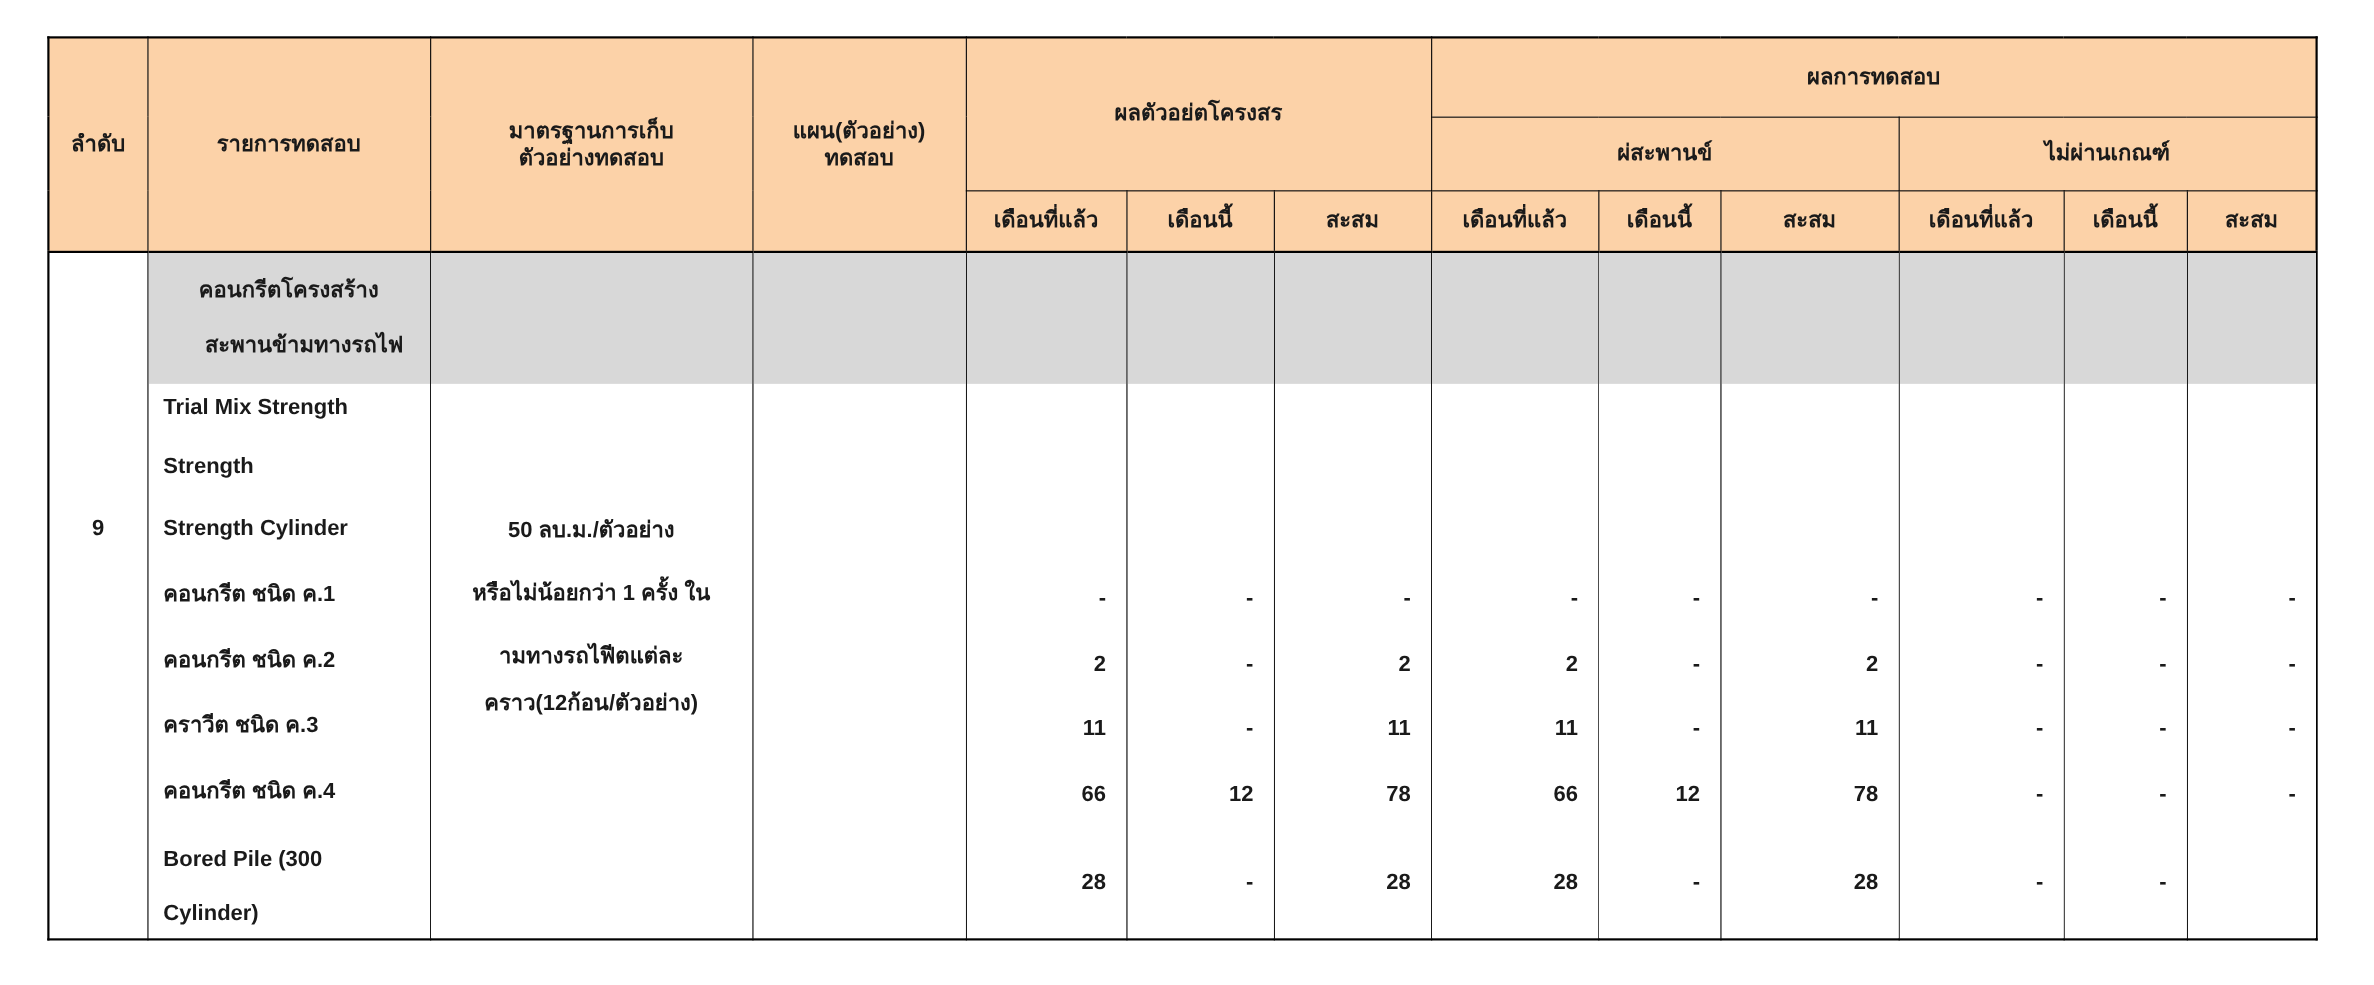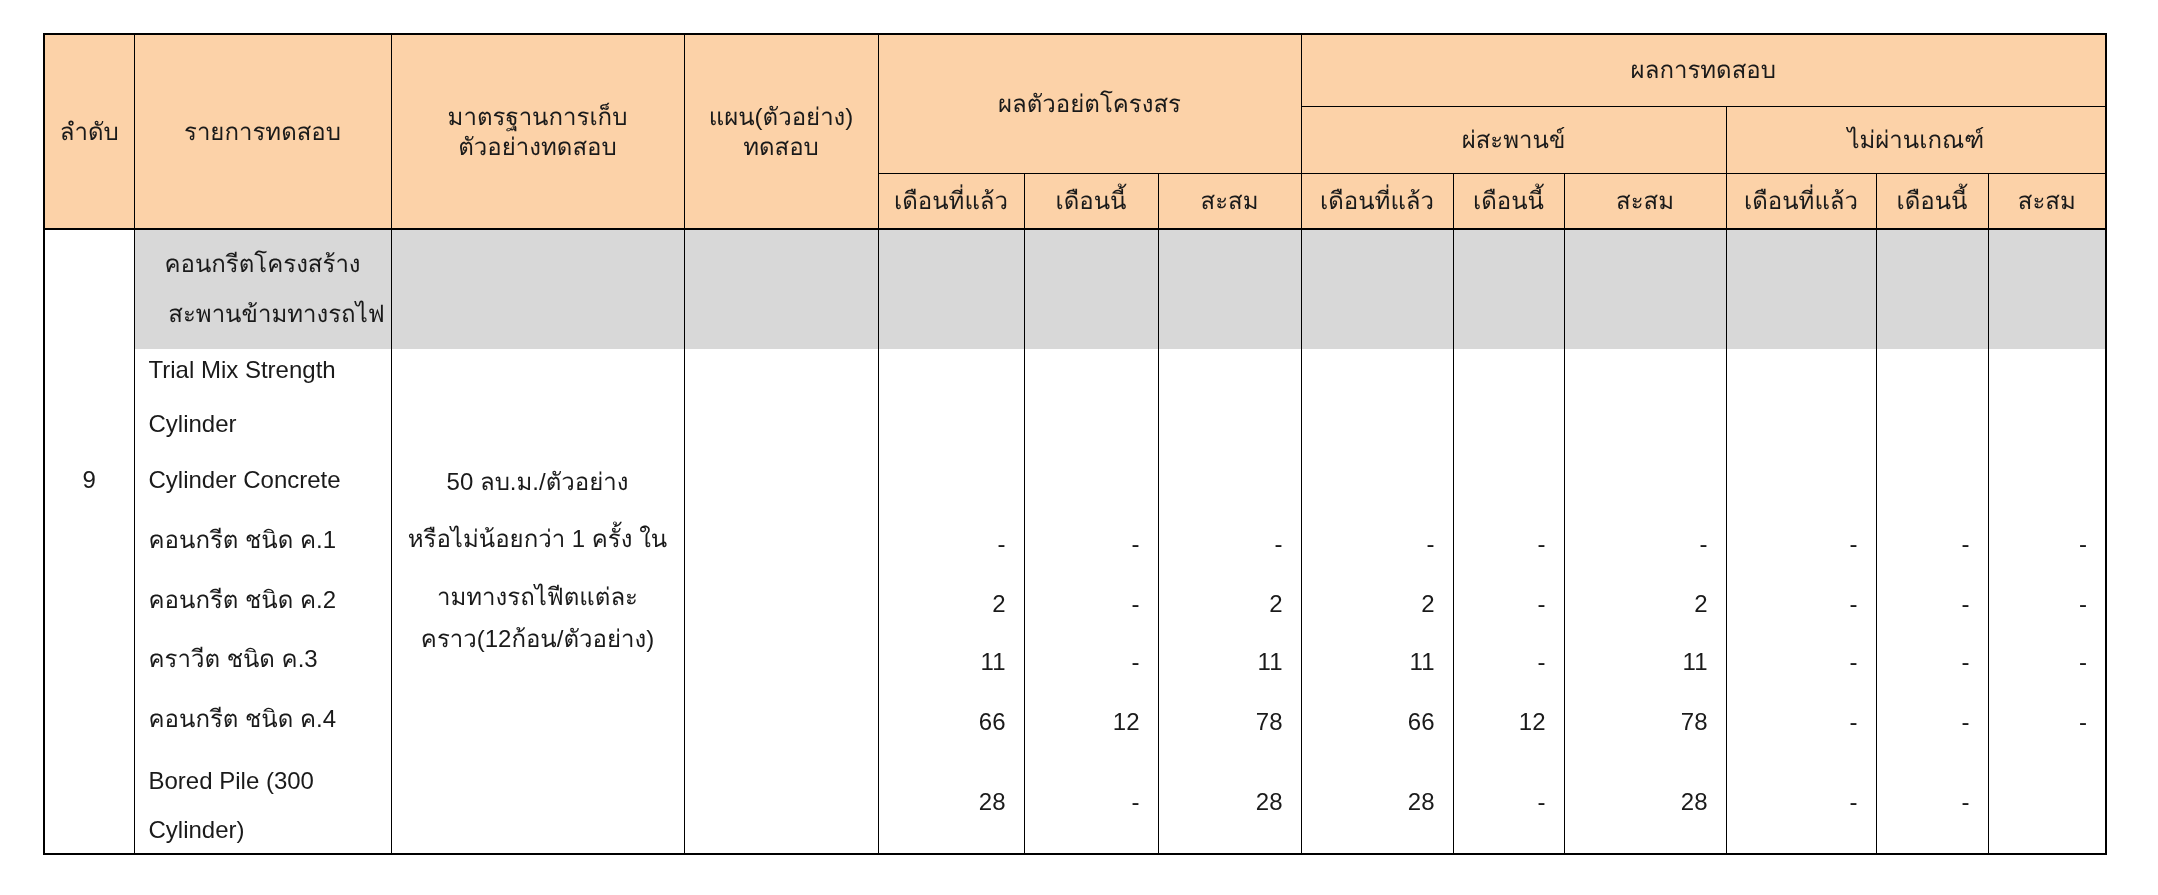--- a/index.html
+++ b/index.html
@@ -11,21 +11,21 @@
   *{box-sizing:border-box;margin:0;padding:0;}
   html,body{width:2158px;height:895px;background:#ffffff;overflow:hidden;
     font-family:"Liberation Sans","DejaVu Sans",sans-serif;color:var(--text-color);}
   table.report{
     position:absolute;left:43px;top:33px;width:2062px;
     border-collapse:collapse;table-layout:fixed;
     border:2px solid var(--border-color);
   }
   table.report th, table.report td{
     border:1px solid var(--border-color);
-    font-weight:400;font-size:24px;line-height:1.25;
+    font-weight:700;font-size:20px;line-height:1.25;
     text-align:center;vertical-align:middle;padding:0;
   }
   thead th{background:var(--header-fill);}
   .two-line{line-height:50px;}
   tr.r-a{height:72px;} tr.r-b{height:67px;} tr.r-c{height:56px;}
   tr.body-row{height:625px;}
   tr.body-row td{
     border-top:2px solid var(--border-color);
     position:relative;vertical-align:top;
     background:linear-gradient(to bottom, var(--band-fill) 0px, var(--band-fill) 119px, #ffffff 119px);
@@ -99,22 +99,22 @@
   </thead>
   <tbody>
     <tr class="body-row">
       <td class="c-no">
         <div class="line ctr ord">9</div>
       </td>
       <td>
         <div class="line ctr g0">คอนกรีตโครงสร้าง</div>
         <div class="line ctr g1">สะพานข้ามทางรถไฟ</div>
         <div class="line lft i0">Trial Mix Strength</div>
-        <div class="line lft i1">Cylinder</div>
-        <div class="line lft i2">Cylinder Concrete</div>
+        <div class="line lft i1">Strength</div>
+        <div class="line lft i2">Strength Cylinder</div>
         <div class="line lft i3">คอนกรีต ชนิด ค.1</div>
         <div class="line lft i4">คอนกรีต ชนิด ค.2</div>
         <div class="line lft i5">คราวีต ชนิด ค.3</div>
         <div class="line lft i6">คอนกรีต ชนิด ค.4</div>
         <div class="line lft i7">Bored Pile (300</div>
         <div class="line lft i8">Cylinder)</div>
       </td>
       <td>
         <div class="line ctr s0">50 ลบ.ม./ตัวอย่าง</div>
         <div class="line ctr s1">หรือไม่น้อยกว่า 1 ครั้ง ใน</div>

